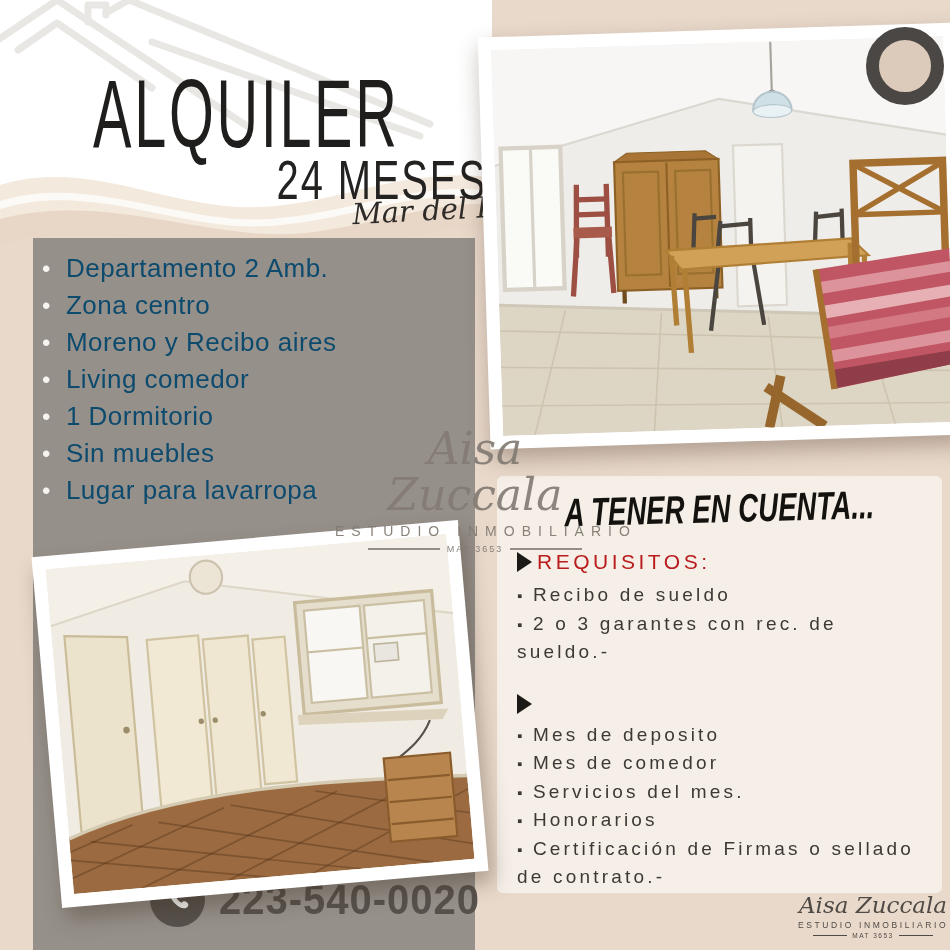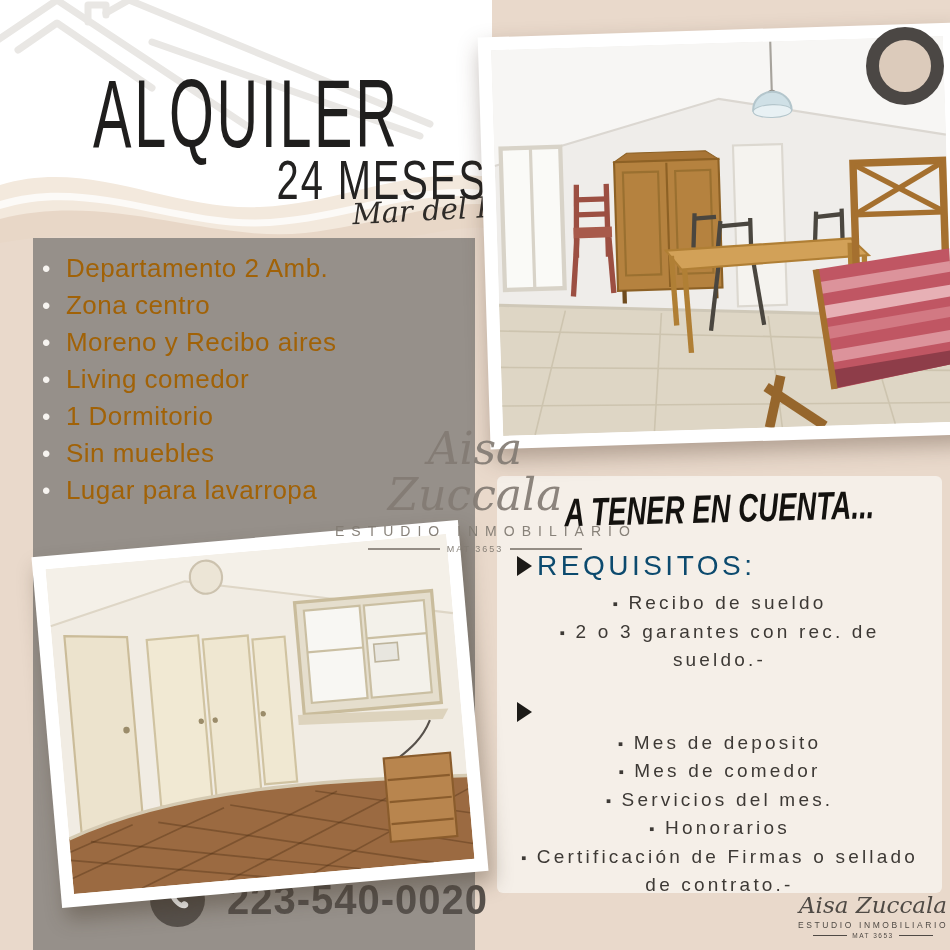--- a/index.html
+++ b/index.html
@@ -29,21 +29,21 @@
   }
   .location{
     left:352px;top:192px;z-index:2;font-family:"DejaVu Serif",serif;font-style:italic;
     font-size:29px;color:#2e2b28;transform:rotate(-3deg);white-space:nowrap;
   }
 
   
   .gray-box{left:33px;top:238px;width:442px;height:712px;background:#96908a;z-index:1;}
   .features{left:42px;top:250px;z-index:2;list-style:none;margin:0;padding:0;}
   .features li{
-    font-size:26px;line-height:37px;color:#a16207;letter-spacing:0.5px;white-space:nowrap;
+    font-size:26px;line-height:37px;color:#0c4a6e;letter-spacing:0.5px;white-space:nowrap;
   }
   .features li::before{content:"•";margin-right:15px;font-size:24px;color:#f7f4f0;}
 
   
   .photo-frame{background:#ffffff;z-index:5;}
   .photo1{left:484px;top:30px;width:452px;height:386px;padding:13px;
     transform:rotate(-1.8deg);box-shadow:2px 10px 22px rgba(70,50,35,.35);}
   .photo2{left:46px;top:538px;width:402px;height:326px;padding:13px;
     transform:rotate(-5deg);box-shadow:4px 12px 20px rgba(60,45,30,.35);}
   .photo-frame svg{display:block;width:100%;height:100%;}
@@ -64,28 +64,28 @@
 
   
   .panel{left:497px;top:476px;width:445px;height:417px;background:#f5efe8;border-radius:6px;z-index:4;}
   .panel-heading{text-align:center;margin-top:16px;}
   .panel-heading span{
     display:inline-block;font-weight:700;font-style:italic;font-size:30px;color:#14120f;
     transform:rotate(-1.5deg) scale(0.92,1.32);transform-origin:center;white-space:nowrap;
   }
   .section{margin:24px 0 0 20px;}
   .section.second{margin-top:28px;}
-  .section-title{display:flex;align-items:center;font-size:28px;letter-spacing:3.5px;color:#0c4a6e;font-weight:500;white-space:nowrap;}
+  .section-title{display:flex;align-items:center;font-size:21px;letter-spacing:3.5px;color:#b91c1c;font-weight:500;white-space:nowrap;}
   .tri{width:0;height:0;border-left:15px solid #1c1a17;border-top:10px solid transparent;border-bottom:10px solid transparent;margin-right:5px;flex:0 0 auto;}
-  .item-list{list-style:none;margin:7px 0 0 0;padding:0;width:405px;text-align:center;}
+  .item-list{list-style:none;margin:7px 0 0 0;padding:0;width:405px;}
   .item-list li{font-size:19px;letter-spacing:3.2px;line-height:27.5px;color:#3d3935;}
   .item-list li::before{content:"▪ ";font-size:15px;color:#3d3935;}
 
   
-  .phone-row{left:150px;top:872px;display:flex;align-items:center;gap:22px;z-index:3;}
+  .phone-row{left:150px;top:872px;display:flex;align-items:center;gap:14px;z-index:3;}
   .phone-circle{width:55px;height:55px;border-radius:50%;background:#57514c;display:flex;align-items:center;justify-content:center;flex:0 0 auto;}
   .phone-number{font-size:40px;font-weight:700;color:#57514c;letter-spacing:1px;transform:scaleY(1.05);white-space:nowrap;}
 
   
   .logo{left:798px;top:893px;width:150px;text-align:center;color:#4f4a45;z-index:6;}
   .logo-script{font-family:"DejaVu Serif",serif;font-style:italic;font-size:23px;line-height:25px;}
   .logo-tagline{font-size:8.5px;letter-spacing:2.6px;margin-top:2px;white-space:nowrap;}
   .logo-mat{display:flex;align-items:center;justify-content:center;gap:5px;margin-top:2px;font-size:6.5px;letter-spacing:1.5px;}
   .logo-line{display:inline-block;height:1px;width:34px;background:#4f4a45;}
 </style>

